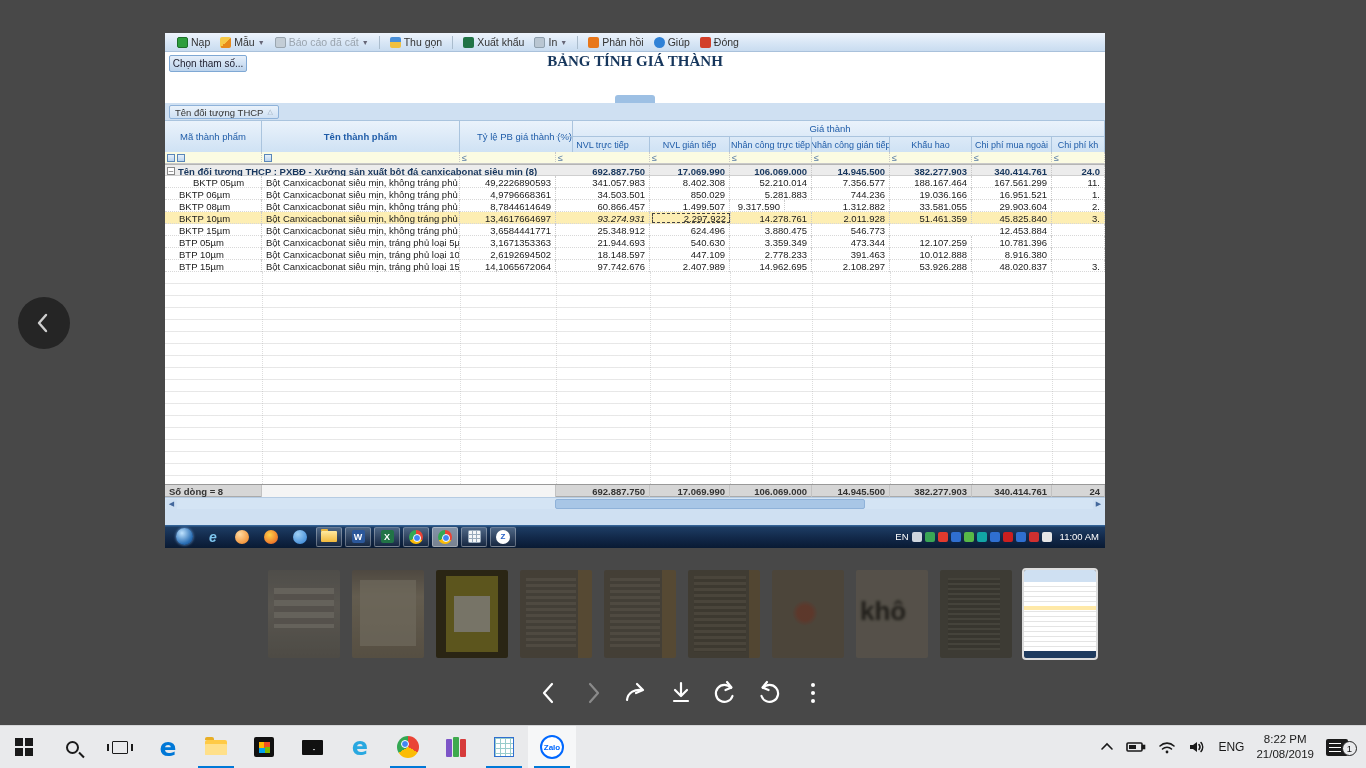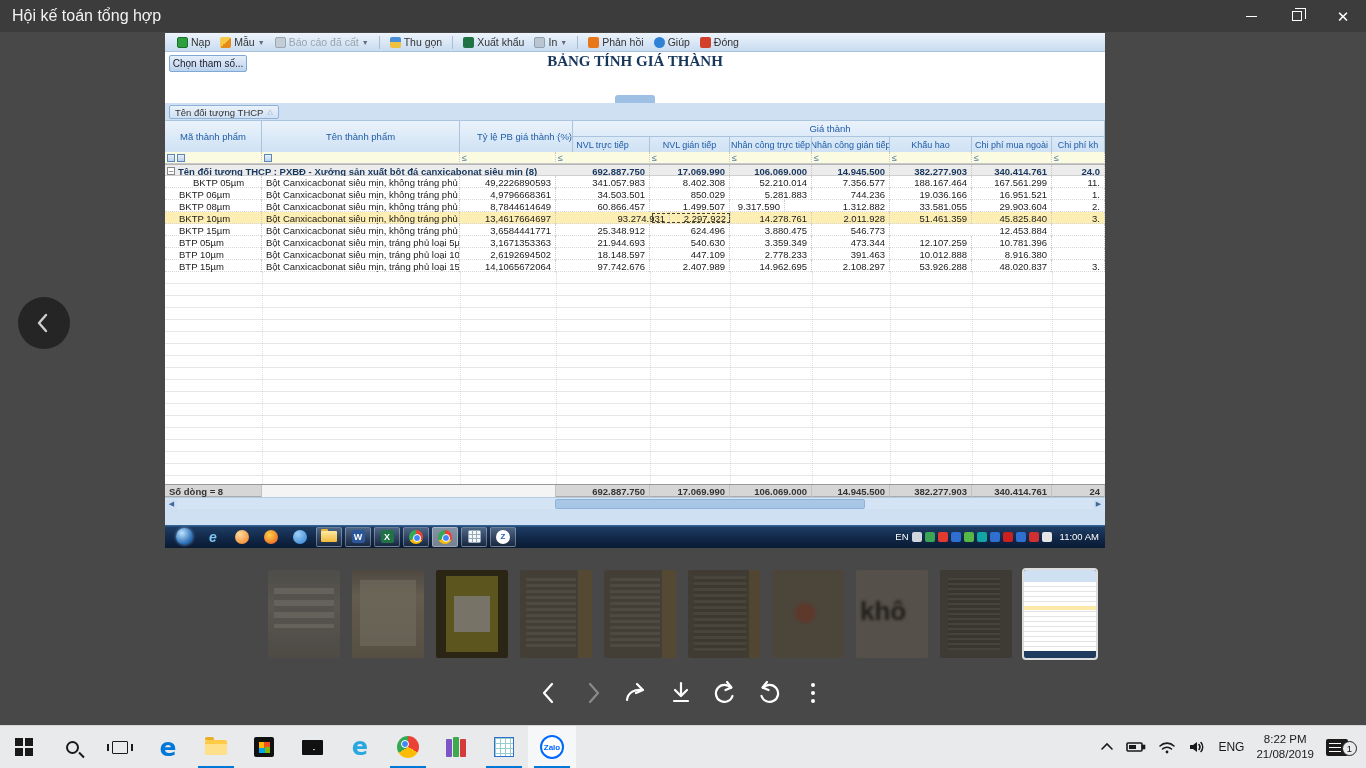--- a/index.html
+++ b/index.html
@@ -207,34 +207,20 @@
   .notif::after{content:"";position:absolute;left:3px;top:4px;width:12px;height:1.5px;background:#fff;
     box-shadow:0 4px 0 #fff,0 8px 0 #fff;}
   .badge{position:absolute;right:-9px;top:2px;width:15px;height:15px;border:1.5px solid #222;border-radius:50%;
     background:#e9eaec;font-size:9.5px;display:flex;align-items:center;justify-content:center;color:#111;}
 </style>
 </head>
 <body>
 
 <div class="stage">
 
-  <div class="titlebar">
-    <div class="title">Hội kế toán tổng hợp</div>
-    <div class="wcontrols wcontrols-group" style="margin-left:auto;display:flex;">
-      <div class="wbtn">
-          <span class="ico-min"></span>
-        </div>
-      <div class="wbtn">
-          <span class="ico-restore"></span>
-        </div>
-      <div class="wbtn">
-          <span class="ico-close">✕</span>
-        </div>
-    </div>
-  </div>
 
   <div class="shot">
     <div class="bluearea"></div>
     <div class="apptb">
         <span class="tbtn">
           <i class="tico load-icon"></i>
           <span>Nạp</span>
         </span>
         <span class="tbtn">
           <i class="tico template-icon"></i>
@@ -277,21 +263,21 @@
       </div>
     <div class="params-btn">Chọn tham số...</div>
     <div class="rtitle">BẢNG TÍNH GIÁ THÀNH</div>
     <div class="notch"></div>
     <div class="grouptab">
       <span>Tên đối tượng THCP</span>
       <span class="sorttri">△</span>
     </div>
     <div class="colheads" id="colheads">
         <div class="hcell" style="left: 0px; top: 0px; width: 97px; height: 32px;">Mã thành phẩm</div>
-        <div class="hcell" style="left: 97px; top: 0px; width: 198px; height: 32px;">Tên thành phẩm</div>
+        <div class="hcell" style="left: 97px; top: 0px; width: 198px; height: 32px; font-weight: bold;">Tên thành phẩm</div>
         <div class="hcell" style="left: 312px; top: 0px; width: 96px; height: 32px;">Tỷ lệ PB giá thành (%)</div>
         <div class="hcell" style="left: 391px; top: 0px; width: 549px; height: 16px;">Giá thành</div>
         <div class="hcell" style="left: 391px; top: 16px; width: 94px; height: 16px; font-size: 9px;">NVL trực tiếp</div>
         <div class="hcell" style="left: 485px; top: 16px; width: 80px; height: 16px; font-size: 9px;">NVL gián tiếp</div>
         <div class="hcell" style="left: 565px; top: 16px; width: 82px; height: 16px; font-size: 9px;">Nhân công trực tiếp</div>
         <div class="hcell" style="left: 647px; top: 16px; width: 78px; height: 16px; font-size: 9px;">Nhân công gián tiếp</div>
         <div class="hcell" style="left: 725px; top: 16px; width: 82px; height: 16px; font-size: 9px;">Khấu hao</div>
         <div class="hcell" style="left: 807px; top: 16px; width: 80px; height: 16px; font-size: 9px;">Chi phí mua ngoài</div>
         <div class="hcell" style="left: 887px; top: 16px; width: 53px; height: 16px; font-size: 9px;">Chi phí kh</div>
       </div>
@@ -373,21 +359,21 @@
           <div class="dcell num" style="left: 538px; width: 82px;">9.317.590</div>
           <div class="dcell num" style="left: 647px; width: 78px;">1.312.882</div>
           <div class="dcell num" style="left: 725px; width: 82px;">33.581.055</div>
           <div class="dcell num" style="left: 807px; width: 80px;">29.903.604</div>
           <div class="dcell num" style="left: 887px; width: 53px;">2.</div>
         </div>
         <div class="drow sel">
           <div class="dcell" style="left: 0px; width: 97px; padding-left: 14px;">BKTP 10µm</div>
           <div class="dcell" style="left: 97px; width: 198px;">Bột Canxicacbonat siêu mịn, không tráng phủ loại 10µm</div>
           <div class="dcell num" style="left: 295px; width: 96px;">13,4617664697</div>
-          <div class="dcell num" style="left: 411px; width: 94px;">93.274.931</div>
+          <div class="dcell num" style="left: 391px; width: 94px; font-style: italic;">93.274.931</div>
           <div class="dcell num focuscell" style="left: 486px; width: 80px;">2.297.922</div>
           <div class="dcell num" style="left: 565px; width: 82px;">14.278.761</div>
           <div class="dcell num" style="left: 647px; width: 78px;">2.011.928</div>
           <div class="dcell num" style="left: 725px; width: 82px;">51.461.359</div>
           <div class="dcell num" style="left: 807px; width: 80px;">45.825.840</div>
           <div class="dcell num" style="left: 887px; width: 53px;">3.</div>
         </div>
         <div class="drow">
           <div class="dcell" style="left: 0px; width: 97px; padding-left: 14px;">BKTP 15µm</div>
           <div class="dcell" style="left: 97px; width: 198px;">Bột Canxicacbonat siêu mịn, không tráng phủ loại 15µm</div>

